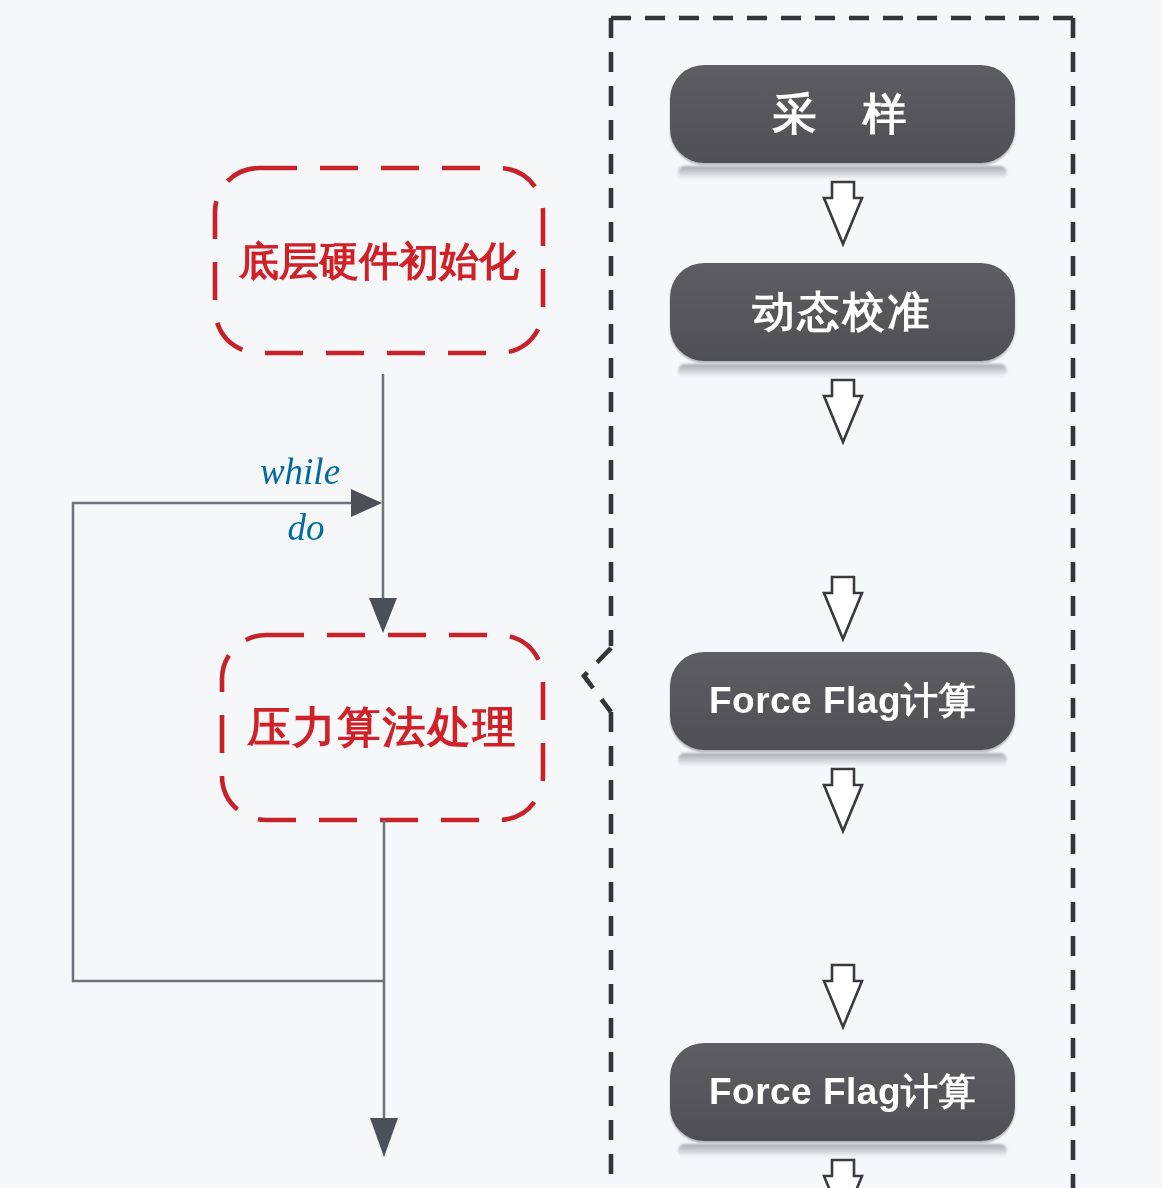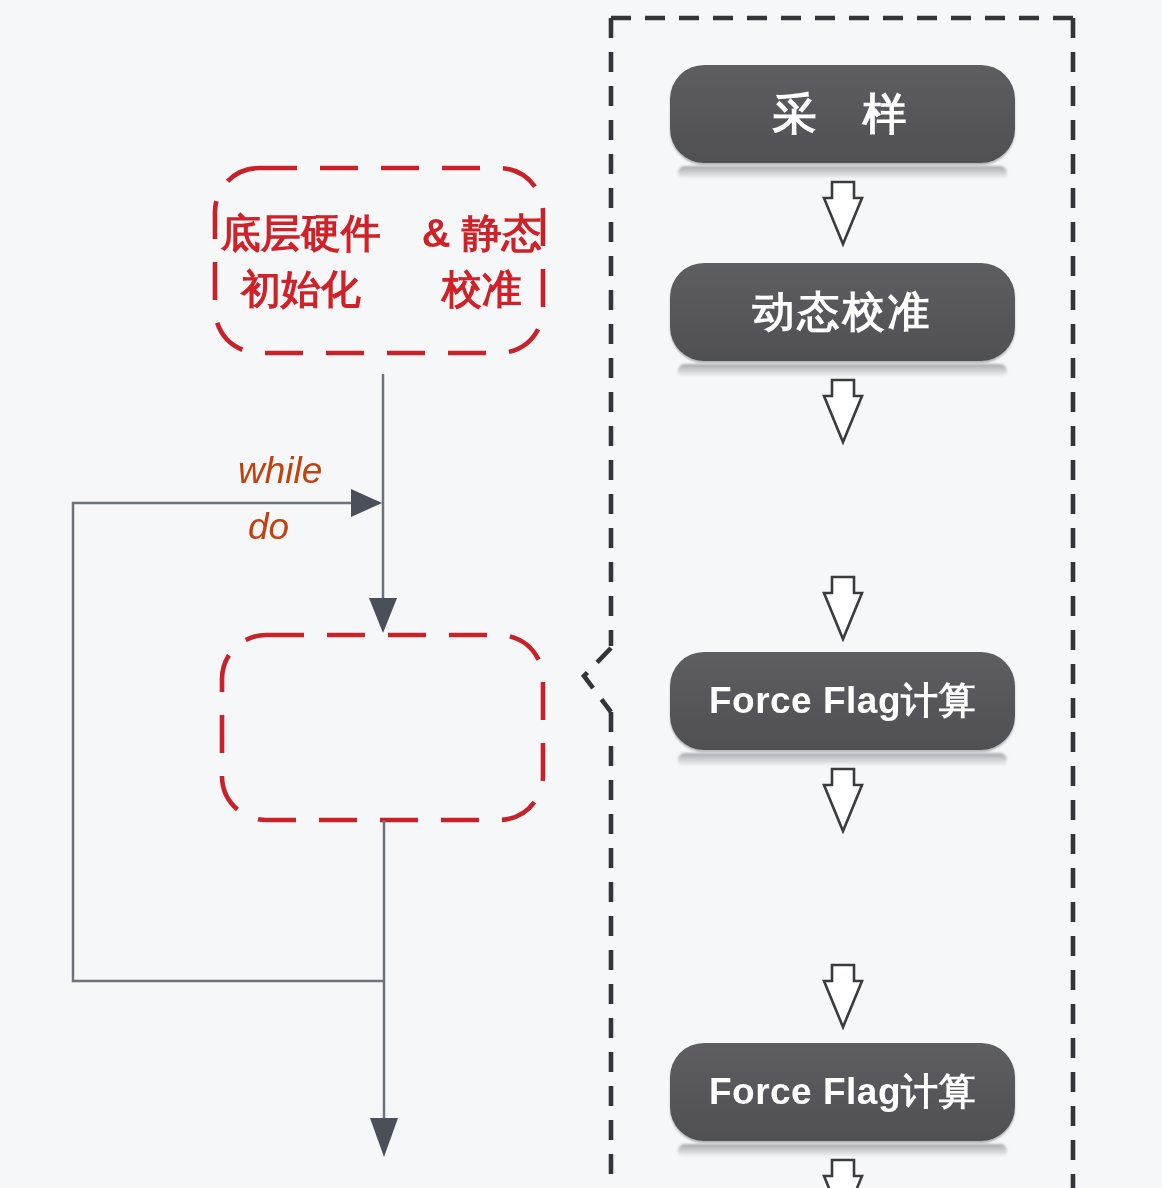--- a/index.html
+++ b/index.html
@@ -13,25 +13,25 @@
   
   .red-box-text{
     position:absolute;display:flex;align-items:center;justify-content:center;
     color:#cf2127;font-weight:bold;text-align:center;line-height:1.4;gap:34px;
   }
   .red-box-text.box1{left:215px;top:168px;width:328px;height:185px;font-size:40px;}
   .red-box-text.box2{left:222px;top:635px;width:321px;height:185px;font-size:43px;letter-spacing:2px;}
 
   
   .loop-label{
-    position:absolute;font-family:Liberation Sans, sans-serif;
-    font-style:italic;font-size:37px;color:#c2410c;
+    position:absolute;font-family:Liberation Serif, serif;
+    font-style:italic;font-size:37px;color:#0369a1;text-align:center;
   }
   .loop-label.while{left:238px;top:450px;width:124px;}
-  .loop-label.do{left:248px;top:506px;width:100px;}
+  .loop-label.do{left:256px;top:506px;width:100px;}
 
   
   .step{
     position:absolute;left:670px;width:345px;height:98px;border-radius:34px;
     background:linear-gradient(#5e5e62,#504f54);
     display:flex;align-items:center;justify-content:center;
     color:#ffffff;font-weight:bold;
     box-shadow:0 2px 2px rgba(60,60,65,.35);
   }
   .step::after{ 
@@ -80,26 +80,28 @@
       <path d="M832 380 h22 v16 h8 L843 442 L824 396 h8 Z"></path>
       <path d="M832 577 h22 v16 h8 L843 639 L824 593 h8 Z"></path>
       <path d="M832 769 h22 v16 h8 L843 831 L824 785 h8 Z"></path>
       <path d="M832 965 h22 v16 h8 L843 1027 L824 981 h8 Z"></path>
       <path d="M832 1160 h22 v16 h8 L843 1222 L824 1176 h8 Z"></path>
     </g>
   </svg>
 
   <div class="red-box-text box1">
     <div>底层硬件初始化</div>
-    <div>&amp; 静态校准</div>
   </div>
 
   <div class="loop-label while">while</div>
   <div class="loop-label do">do</div>
 
+  <div class="red-box-text box2">
+    <div>压力算法处理</div>
+  </div>
 
   <div class="step cjk" style="top:263px">
     <span class="lbl">动态校准</span>
   </div>
   <div class="step cjk-wide" style="top:65px">
     <span class="lbl">采 样</span>
   </div>
   <div class="step mixed" style="top:652px">
     <span class="lbl">Force Flag计算</span>
   </div>

